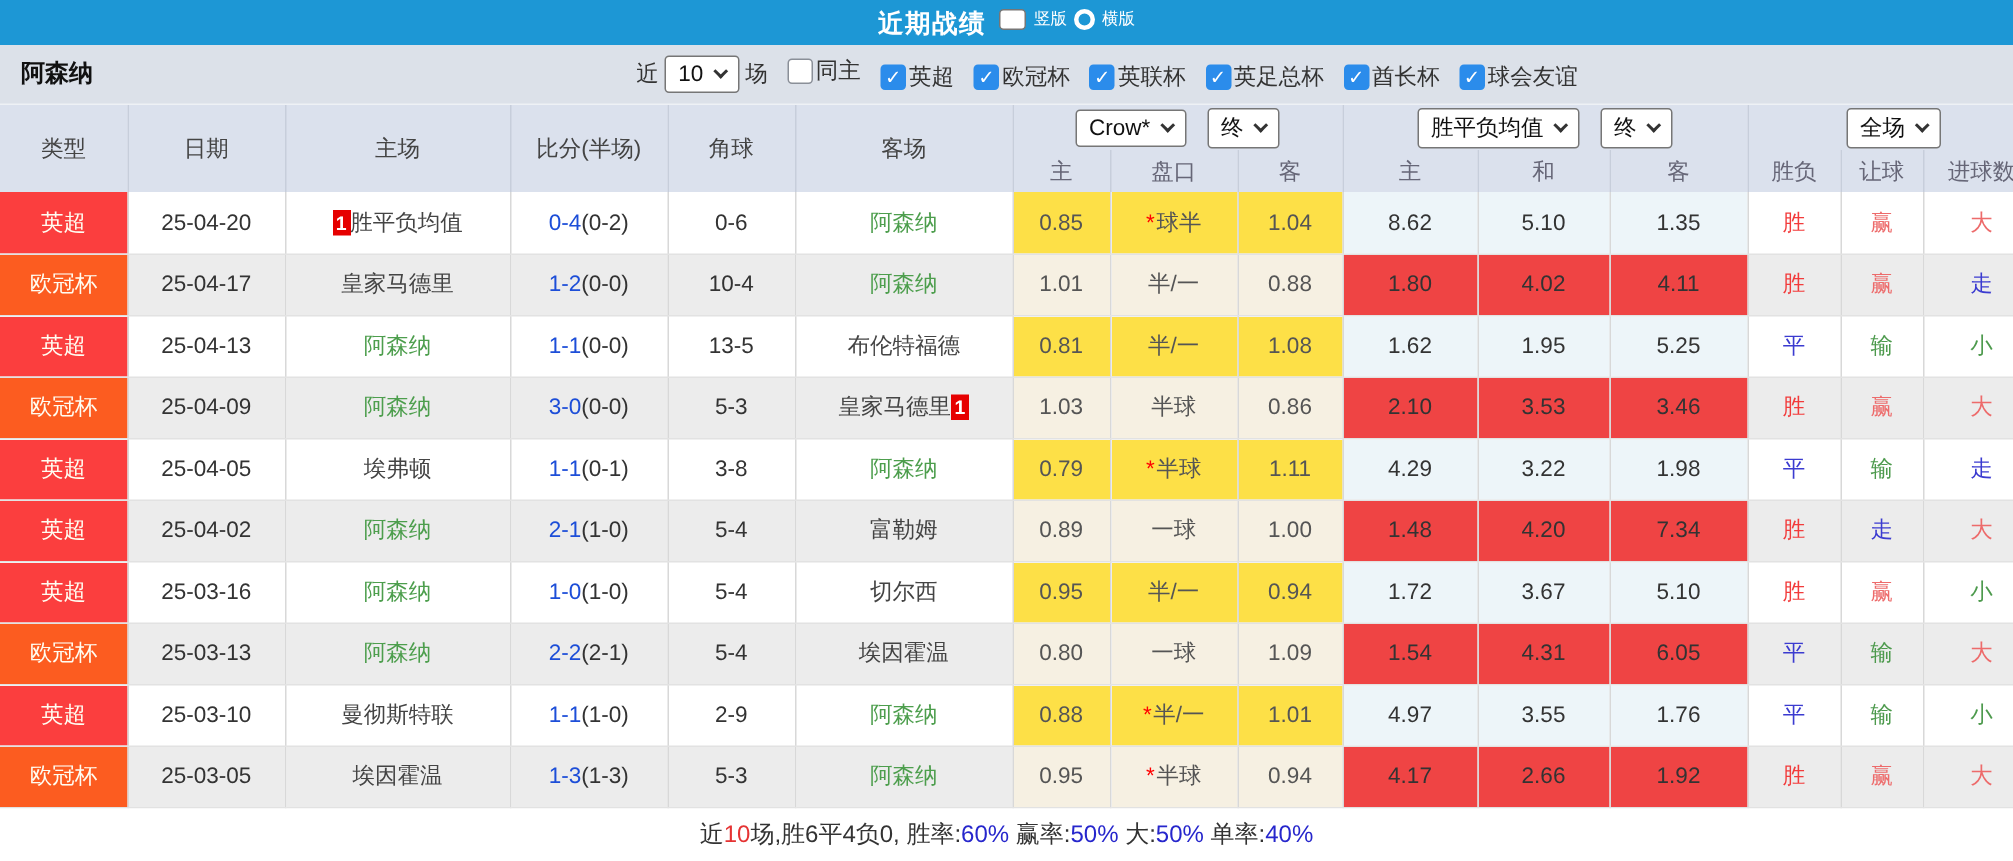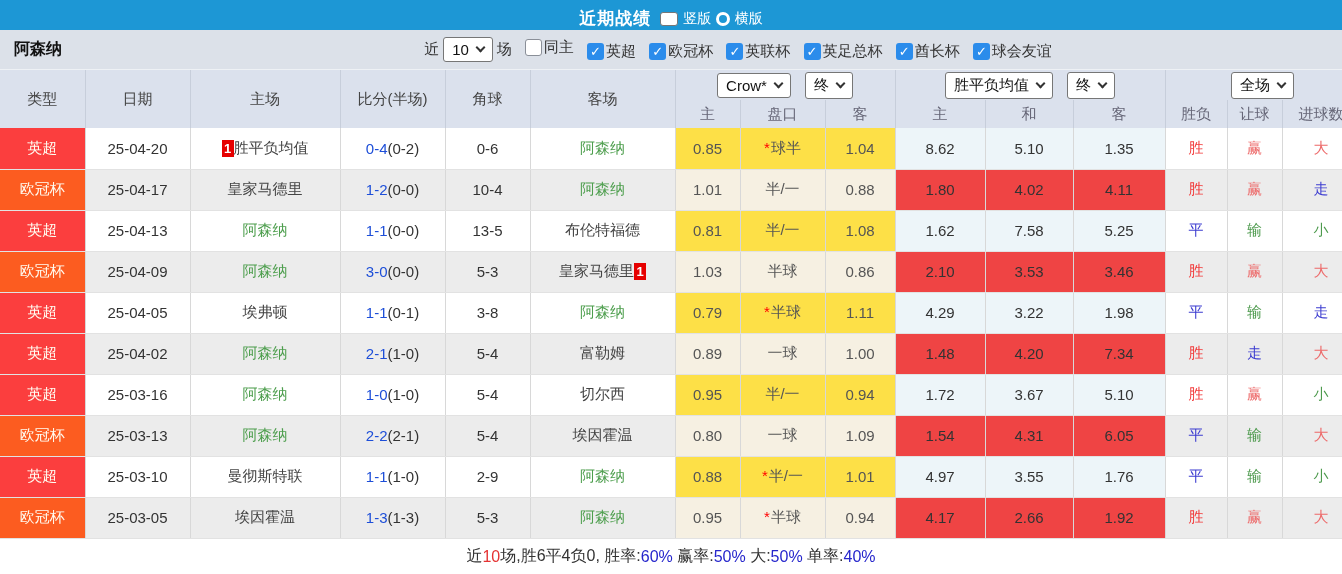--- a/index.html
+++ b/index.html
@@ -1,23 +1,23 @@
 <!DOCTYPE html>
 <html><head>
 <meta charset="utf-8">
 <style>
   * { box-sizing: border-box; margin: 0; padding: 0; }
   html, body { width: 1342px; height: 574px; overflow: hidden; background: #fff;
     font-family: "Liberation Sans", "DejaVu Sans", sans-serif; }
 
   
-  .topbar { height: 30px; background: #1d97d5; display: flex; align-items: flex-end;
+  .topbar { height: 30px; background: #1d97d5; display: flex; align-items: center;
     justify-content: center; gap: 9px; color: #fff; }
   .topbar .title { font-size: 17px; font-weight: bold; letter-spacing: 1px; }
-  .radio-opt { display: inline-flex; align-items: center; gap: 5px; font-size: 14px; cursor: pointer; }
+  .radio-opt { display: inline-flex; align-items: center; gap: 5px; font-size: 11px; cursor: pointer; }
   .radio { width: 14px; height: 14px; border-radius: 50%; display: inline-block; }
   .radio.sel { background: #fff; }
   .radio.unsel { background: transparent; border: 3px solid #fff; }
 
   
   .filterbar { height: 40px; background: #dce1e9; display: flex; align-items: center;
     position: relative; font-size: 15px; color: #333; border-bottom: 1px solid #eef1f5; }
   .team { position: absolute; left: 14px; font-weight: bold; font-size: 16px; color: #111; }
   .filter-cluster { margin: 0 auto; display: flex; align-items: center; padding-left: 130px; }
   .filter-cluster > .lbl { margin: 0 4px; }
@@ -247,21 +247,21 @@
     <td class="league" style="background: rgb(251, 62, 62);">英超</td>
     <td>25-04-13</td>
     <td class="c-home"><span class="tn subject">阿森纳</span></td>
     <td><span class="ft">1-1</span><span>(0-0)</span></td>
     <td>13-5</td>
     <td class="c-away"><span class="tn">布伦特福德</span></td>
     <td class="cream">0.81</td>
     <td class="cream"><span>半/一</span></td>
     <td class="cream">1.08</td>
     <td class="cblue">1.62</td>
-    <td class="cblue">7.58</td>
+    <td class="cblue">1.95</td>
     <td class="cblue">5.25</td>
     <td class="c-blue">平</td>
     <td class="c-green">输</td>
     <td class="c-green">小</td>
   </tr>
 
   <tr class="even">
     <td class="league" style="background: rgb(252, 92, 32);">欧冠杯</td>
     <td>25-04-09</td>
     <td class="c-home"><span class="tn subject">阿森纳</span></td>

